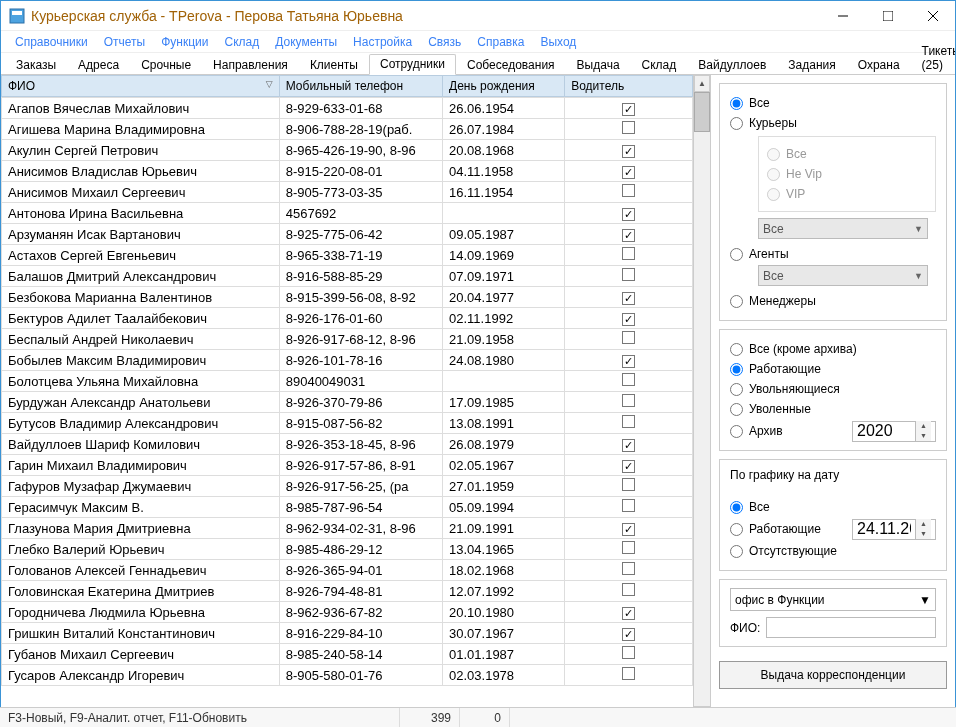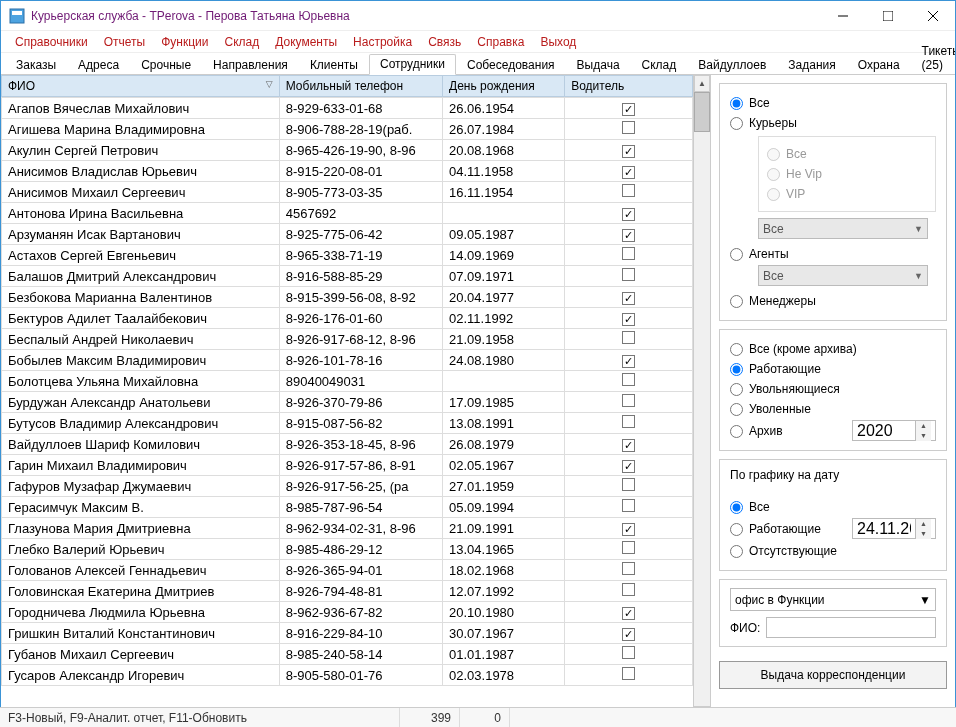--- a/index.html
+++ b/index.html
@@ -1,25 +1,25 @@
 <!DOCTYPE html>
 <html><head>
 <meta charset="utf-8">
 <style>
 * { box-sizing: border-box; margin: 0; padding: 0; font-family: Tahoma, Arial, sans-serif; font-size: 12px; }
 body { background: #fff; width: 956px; height: 727px; border: 1px solid #3a93d6; overflow: hidden; }
 
 .titlebar { background: #fff; height: 30px; display: flex; align-items: center; padding: 0 0 0 8px; border-bottom: 1px solid #eee; }
 .titlebar .icon { width: 16px; height: 16px; margin-right: 6px; display:flex;align-items:center;justify-content:center; }
-.titlebar .title { flex: 1; color: #701a75; font-size: 12px; }
+.titlebar .title { flex: 1; color: #a16207; font-size: 14px; }
 .titlebar .winbtns { display: flex; }
 .titlebar .winbtn { width: 45px; height: 29px; display:flex;align-items:center;justify-content:center; color:#000; }
 
 .menubar { height: 22px; display: flex; align-items: center; padding: 0 6px; gap: 0; border-bottom:1px solid #eee; }
-.menubar .mi { padding: 3px 8px; color:#b91c1c; }
+.menubar .mi { padding: 3px 8px; color:#3b82f6; }
 
 .tabstrip { display:flex; align-items:flex-end; padding: 2px 4px 0 4px; background:#fff; border-bottom:1px solid #ccc; height:22px; gap:0; }
 .tab { padding: 2px 10px 3px 10px; color:#000; border:1px solid transparent; border-bottom:none; position:relative; top:1px; }
 .tab.active { background:#fff; border:1px solid #ccc; border-bottom:1px solid #fff; border-radius:2px 2px 0 0; }
 
 .content { display:flex; height: 648px; }
 
 .left { flex:1; display:flex; border-right:1px solid #ccc; }
 .grid-wrap { flex:1; position:relative; }
 .grid { width:100%; border-collapse:collapse; }
@@ -39,21 +39,21 @@
 .vscroll .thumb { position:absolute; left:0; right:0; top:0; height:40px; background:#cdcdcd; border:1px solid #aaa; }
 
 .right { width:244px; padding:8px 8px; display:flex; flex-direction:column; gap:8px; overflow:auto; }
 .panel { border:1px solid #ccc; padding:8px 10px; }
 .radio-row, .check-row { display:flex; align-items:center; gap:6px; margin:2px 0; height:18px; }
 .radio-row label { font-size:12px; }
 .sub { margin-left:28px; border:1px solid #ddd; padding:6px 8px; margin-top:4px; margin-bottom:6px; }
 .sub .radio-row label { color:#999; }
 .combo { width:170px; height:21px; border:1px solid #bbb; background:#e8e8e8; color:#555; padding:0 4px; display:flex; align-items:center; justify-content:space-between; margin:2px 0 6px 28px; }
 .combo .caret { font-size:9px; color:#666; }
-.row-flex { display:flex; align-items:flex-start; justify-content:space-between; }
+.row-flex { display:flex; align-items:center; justify-content:space-between; }
 .spin { display:flex; align-items:center; border:1px solid #bbb; height:21px; width:84px; }
 .spin input { border:none; width:62px; padding:0 4px; font-size:16px; outline:none; }
 .spin .spbtns { display:flex; flex-direction:column; width:16px; border-left:1px solid #bbb; }
 .spin .spbtns div { height:10px; font-size:7px; text-align:center; line-height:9px; color:#555; background:#f3f3f3; }
 .field-row { display:flex; align-items:center; gap:6px; margin-top:6px; }
 .txt { border:1px solid #bbb; height:21px; padding:0 4px; font-size:12px; }
 .sel { border:1px solid #bbb; height:23px; width:100%; padding:0 4px; font-size:12px; background:#fff; display:flex;align-items:center;justify-content:space-between; }
 .bigbtn { width:100%; height:28px; border:1px solid #999; background:#f3f3f3; font-size:12px; margin-top:6px; }
 
 .statusbar { position:absolute; bottom:0; left:0; right:0; height:20px; border-top:1px solid #ccc; display:flex; align-items:center; background:#f7f7f7; font-size:11px; color:#333; width:956px; }

